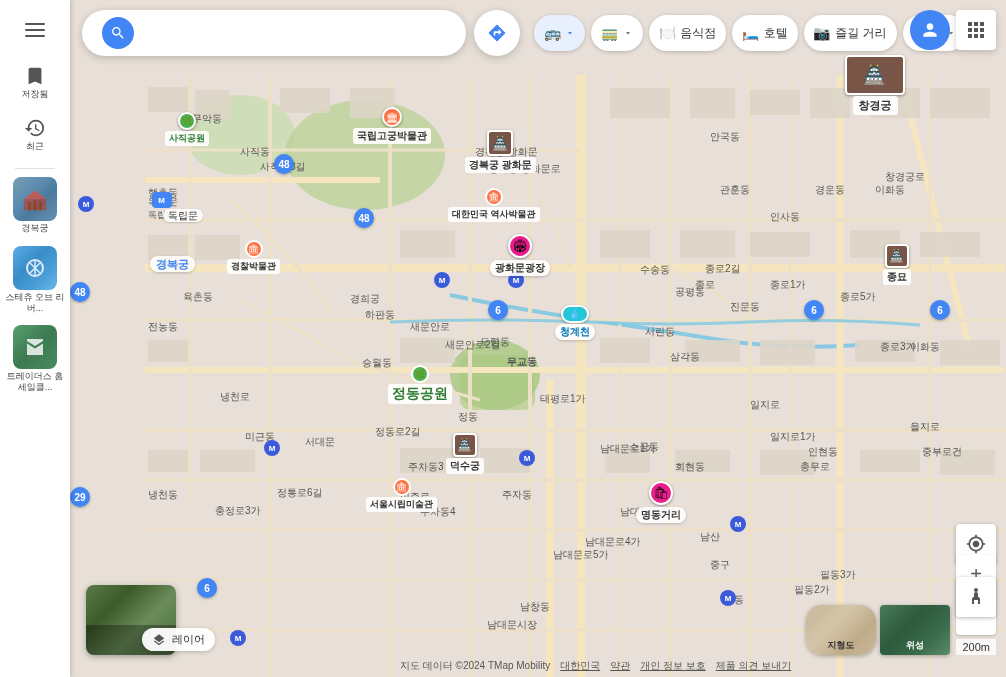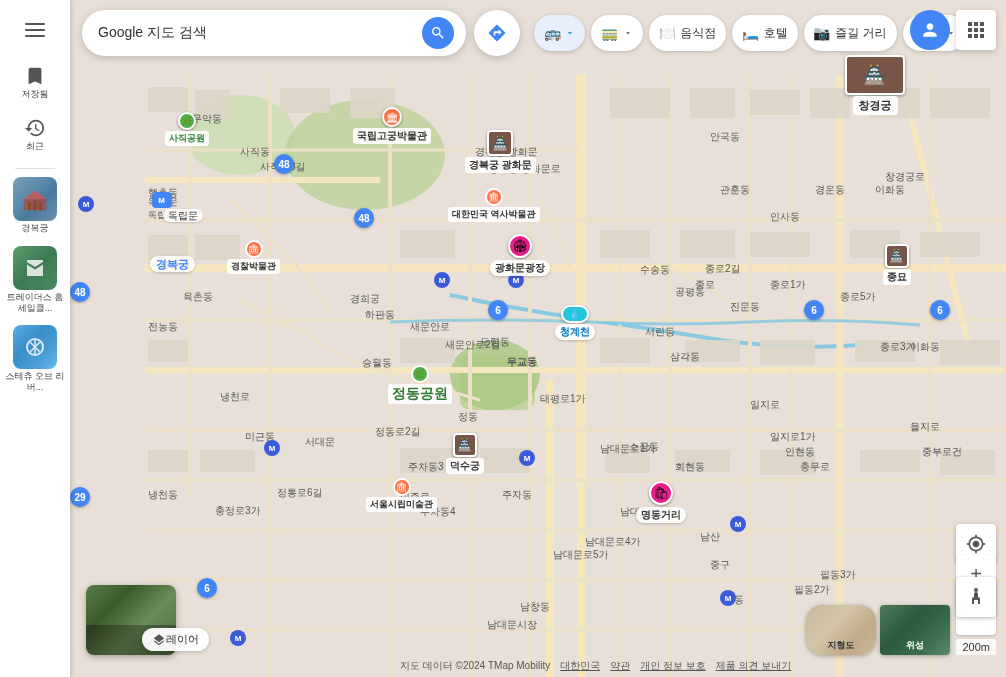--- a/index.html
+++ b/index.html
@@ -279,21 +279,21 @@
       bottom: 26px;
       left: 142px;
       background: rgba(255,255,255,0.95);
       border-radius: 12px;
       padding: 4px 10px;
       font-size: 11px;
       color: #333;
       z-index: 21;
       display: flex;
       align-items: center;
-      gap: 0;
+      gap: 6px;
       cursor: pointer;
       box-shadow: 0 1px 4px rgba(0,0,0,0.2);
     }
 
     
     .map-num {
       position: absolute;
       background: #4285f4;
       color: white;
       border-radius: 50%;
@@ -520,39 +520,39 @@
           <rect x="45" y="55" width="10" height="35" fill="#8B4513" opacity="0.8"></rect>
           <rect x="65" y="60" width="10" height="30" fill="#8B4513" opacity="0.8"></rect>
         </svg>
       </div>
     </div>
     <span class="sidebar-thumb-label">경복궁</span>
   </div>
 
   <div class="sidebar-item-wrapper">
     <div class="sidebar-thumb">
-      <div style="width:100%;height:100%;background:linear-gradient(135deg,#5a9e6f 0%,#3d7a52 50%,#4a8a5f 100%);display:flex;align-items:center;justify-content:center;">
-        <svg width="24" height="24" viewBox="0 0 24 24" fill="white" opacity="0.8">
-          <path d="M20 4H4v2l8 5 8-5V4zm0 4.5l-8 5-8-5V20h16V8.5z"></path>
-        </svg>
-      </div>
-    </div>
-    <span class="sidebar-thumb-label">트레이더스 홈세일클...</span>
-  </div>
-
-  <div class="sidebar-item-wrapper">
-    <div class="sidebar-thumb">
       <div style="width:100%;height:100%;background:linear-gradient(135deg,#5aade8 0%,#3a8ec8 40%,#4a9ed8 70%,#6ab8e8 100%);display:flex;align-items:center;justify-content:center;">
         <svg width="24" height="24" viewBox="0 0 24 24" fill="white" opacity="0.8">
           <circle cx="12" cy="12" r="8" stroke="white" stroke-width="2" fill="none"></circle>
           <path d="M12 4 L12 20 M7 7 L17 17 M17 7 L7 17" stroke="white" stroke-width="1.5" fill="none"></path>
         </svg>
       </div>
     </div>
     <span class="sidebar-thumb-label">스테츄 오브 리버...</span>
+  </div>
+
+  <div class="sidebar-item-wrapper">
+    <div class="sidebar-thumb">
+      <div style="width:100%;height:100%;background:linear-gradient(135deg,#5a9e6f 0%,#3d7a52 50%,#4a8a5f 100%);display:flex;align-items:center;justify-content:center;">
+        <svg width="24" height="24" viewBox="0 0 24 24" fill="white" opacity="0.8">
+          <path d="M20 4H4v2l8 5 8-5V4zm0 4.5l-8 5-8-5V20h16V8.5z"></path>
+        </svg>
+      </div>
+    </div>
+    <span class="sidebar-thumb-label">트레이더스 홈세일클...</span>
   </div>
 </div>
 
 <div id="map-container">
   
   <svg id="map-svg" xmlns="http://www.w3.org/2000/svg" viewBox="0 0 936 677">
 
     <rect width="936" height="677" fill="#e8e0d8"></rect>
 
     <ellipse cx="170" cy="135" rx="55" ry="40" fill="#c8ddb0" opacity="0.8"></ellipse>
@@ -691,21 +691,21 @@
   <span class="area-label" style="left:350px; top:505px;">주차동4</span>
   <span class="area-label" style="left:432px; top:488px;">주자동</span>
   <span class="area-label" style="left:207px; top:486px;">정통로6길</span>
   <span class="area-label" style="left:145px; top:504px;">충정로3가</span>
   <span class="area-label" style="left:530px; top:442px;">남대문로1가</span>
   <span class="area-label" style="left:559px; top:440px;">소공동</span>
   <span class="area-label" style="left:605px; top:460px;">회현동</span>
   <span class="area-label" style="left:680px; top:398px;">일지로</span>
   <span class="area-label" style="left:700px; top:430px;">일지로1가</span>
   <span class="area-label" style="left:730px; top:460px;">충무로</span>
-  <span class="area-label" style="left:715px; top:445px;">인현동</span>
+  <span class="area-label" style="left:738px; top:445px;">인현동</span>
   <span class="area-label" style="left:630px; top:530px;">남산</span>
   <span class="area-label" style="left:550px; top:505px;">남대문로3가</span>
   <span class="area-label" style="left:515px; top:535px;">남대문로4가</span>
   <span class="area-label" style="left:483px; top:548px;">남대문로5가</span>
   <span class="area-label" style="left:450px; top:600px;">남창동</span>
   <span class="area-label" style="left:815px; top:170px;">창경궁로</span>
   <span class="area-label" style="left:840px; top:340px;">이화동</span>
   <span class="area-label" style="left:840px; top:420px;">을지로</span>
   <span class="area-label" style="left:852px; top:445px;">중부로건</span>
   <span class="area-label" style="left:750px; top:568px;">필동3가</span>
@@ -832,21 +832,20 @@
   </div>
 
   
   <div style="position:absolute;left:93px;top:205px;z-index:8;">
     <span style="font-size:10px;font-weight:500;color:#333;background:rgba(255,255,255,0.85);padding:1px 5px;border-radius:8px;box-shadow:0 1px 2px rgba(0,0,0,0.15);">독립문</span>
   </div>
 
 </div>
 
 <div id="search-bar">
-  <input type="text" id="search-input" value="Google 지도 검색" placeholder="Google 지도 검색" style="">
   <button class="search-btn">
     <svg width="16" height="16" viewBox="0 0 24 24" fill="white">
       <path d="M15.5 14h-.79l-.28-.27C15.41 12.59 16 11.11 16 9.5 16 5.91 13.09 3 9.5 3S3 5.91 3 9.5 5.91 16 9.5 16c1.61 0 3.09-.59 4.23-1.57l.27.28v.79l5 4.99L20.49 19l-4.99-5zm-6 0C7.01 14 5 11.99 5 9.5S7.01 5 9.5 5 14 7.01 14 9.5 11.99 14 9.5 14z"></path>
     </svg>
   </button>
 </div>
 
 <button id="directions-btn">
   <svg width="20" height="20" viewBox="0 0 24 24" fill="#4285f4">
     <path d="M21.71 11.29l-9-9c-.39-.39-1.02-.39-1.41 0l-9 9c-.39.39-.39 1.02 0 1.41l9 9c.39.39 1.02.39 1.41 0l9-9c.39-.38.39-1.01 0-1.41zM14 14.5V12h-4v3H8v-4c0-.55.45-1 1-1h5V7.5l3.5 3.5-3.5 3.5z"></path>

